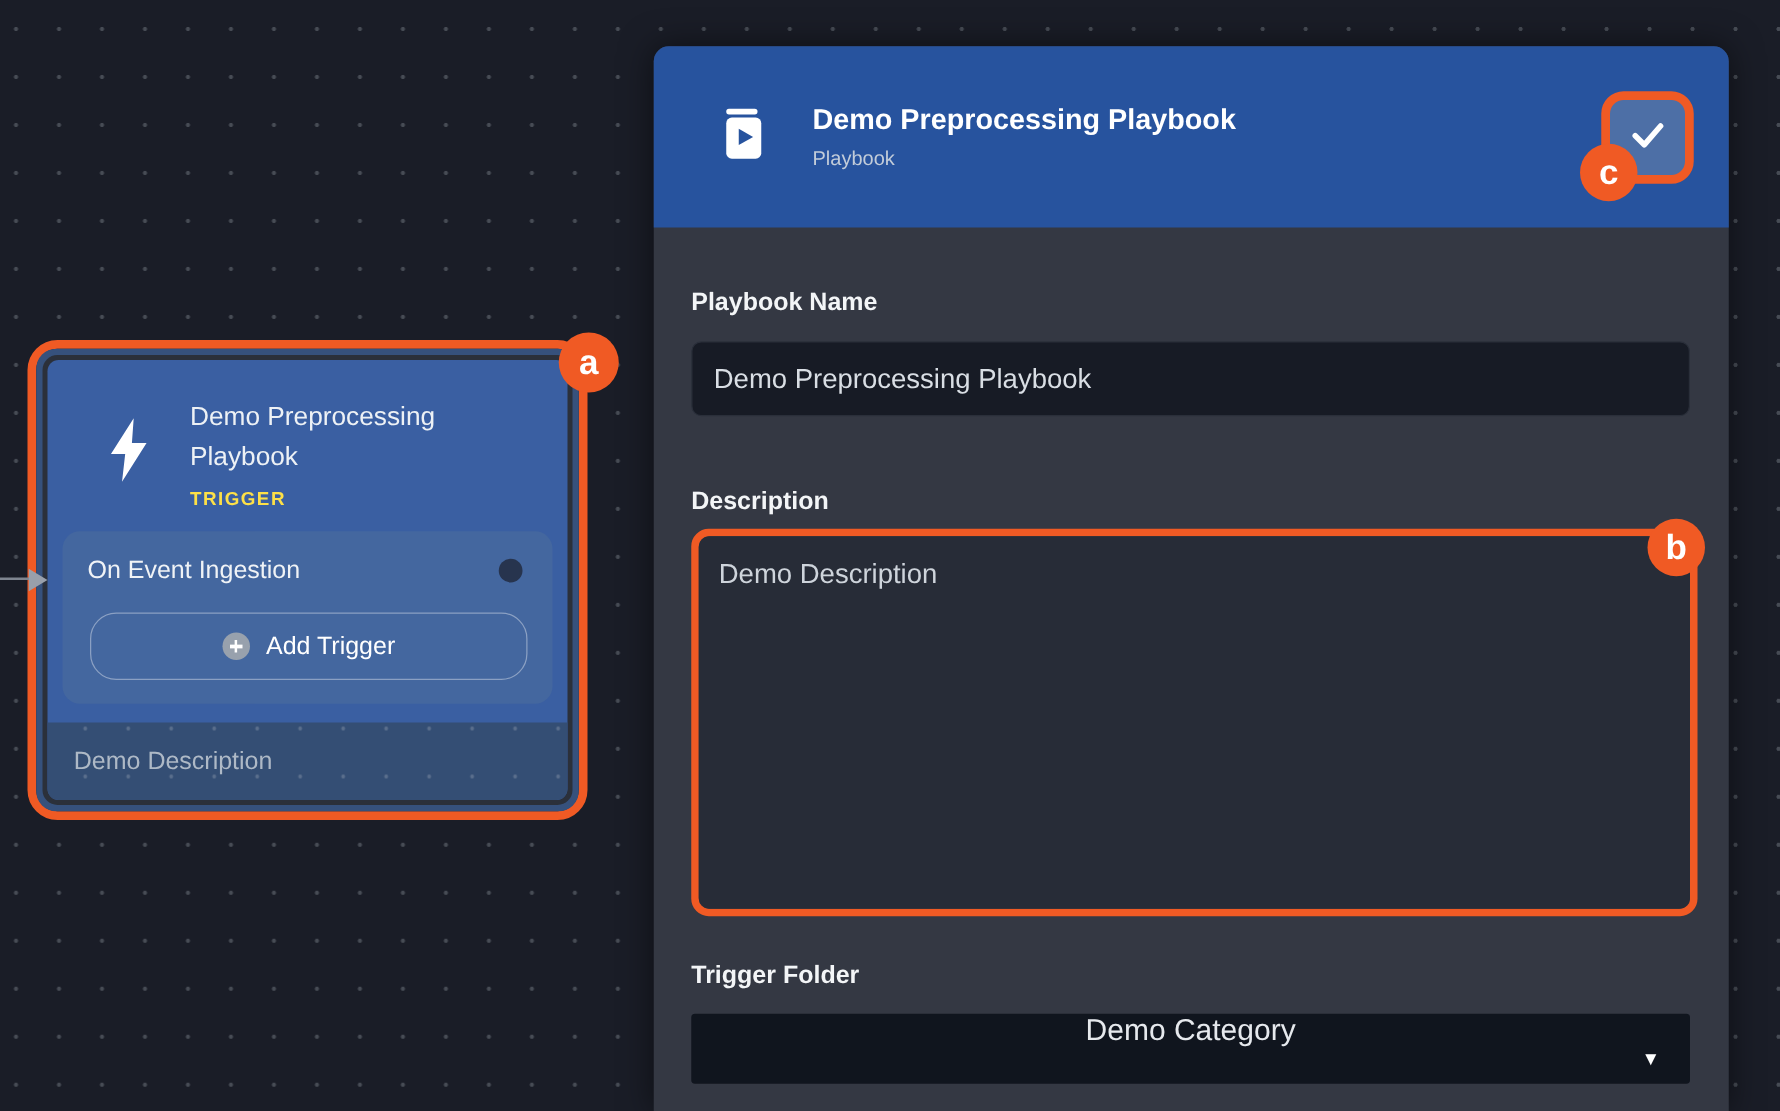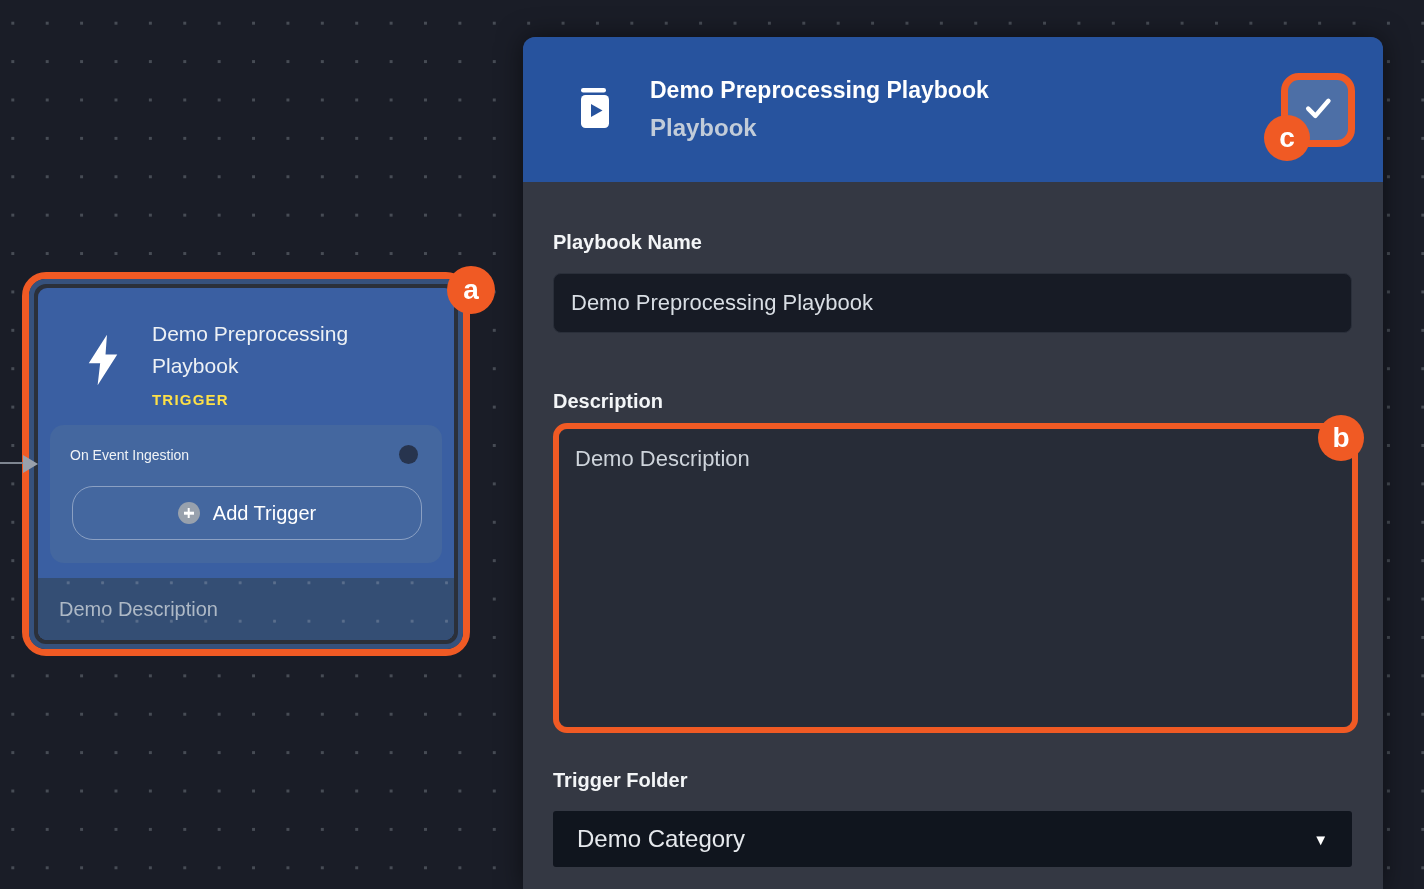--- a/index.html
+++ b/index.html
@@ -47,21 +47,21 @@
   .node-head { display:flex; padding:30px 20px 0 46px; }
   .bolt-wrap { width:38px; margin-top:12px; flex:none; color:#fff; }
   .node-head-text { margin-left:30px; }
   .node-title { color:#edf1f5; font-size:21px; line-height:32px; font-weight:400; max-width:230px; }
   .node-type { margin-top:9px; color:#fde047; font-size:15px; font-weight:bold; letter-spacing:1.2px; }
   .trigger-box {
     margin:17px 12px 0 12px; background:#44679f; border-radius:14px;
     padding:20px 18px 28px 20px; height:138px; flex:none;
   }
   .trigger-row { display:flex; align-items:center; }
-  .trigger-row-label { color:#f0f3f6; font-size:14px; }
+  .trigger-row-label { color:#f0f3f6; font-size:20px; }
   .trigger-dot { margin-left:auto; margin-right:6px; width:19px; height:19px; border-radius:50%; background:#27344e; }
   .add-trigger-btn {
     margin:22px auto 0 auto; width:350px; height:54px; border-radius:21px;
     border:1px solid rgba(255,255,255,0.38); background:transparent;
     display:flex; align-items:center; justify-content:center; gap:13px;
     color:#fff; font-size:20px; cursor:pointer; font-family:inherit;
   }
   .plus-circle {
     width:22px; height:22px; border-radius:50%; background:#98a1ad; position:relative; flex:none;
   }
@@ -84,21 +84,21 @@
     background:#343843; border-radius:12px 12px 0 0; z-index:20;
     box-shadow:0 0 26px rgba(0,0,0,.5);
   }
   .panel-head {
     height:145px; background:#27539e; border-radius:12px 12px 0 0;
     display:flex; align-items:center; padding:0 28px 0 55px;
   }
   .panel-head-icon { flex:none; }
   .panel-head-text { margin-left:38px; }
   .panel-title { color:#fff; font-weight:bold; font-size:23px; }
-  .panel-subtitle { margin-top:10px; color:#c2ccd9; font-size:24px;font-weight:bold; }
+  .panel-subtitle { margin-top:10px; color:#c2ccd9; font-size:16px; }
   .confirm-btn {
     position:relative; margin-left:auto; width:74px; height:74px;
     background:#4d6fa6; border:7px solid #f05a24; border-radius:18px;
     display:flex; align-items:center; justify-content:center; cursor:pointer; padding:0;
   }
   .confirm-btn .annot-badge { width:46px; height:46px; left:-24px; bottom:-21px; top:auto; }
 
   .panel-body { padding:49px 31px 0 30px; }
   .field-label { color:#f3f5f7; font-weight:bold; font-size:20px; }
   .name-input {
@@ -113,21 +113,21 @@
   }
   .desc-annot .annot-badge { width:46px; height:46px; right:-12px; top:-14px; }
   .desc-textarea {
     width:100%; height:100%; background:#272c37; border:none; border-radius:9px;
     resize:none; color:#ced4db; font-size:22px; padding:17px 16px; font-family:inherit;
     display:block; outline:none;
   }
   .folder-label { margin-top:36px; }
   .folder-select {
     margin-top:19px; width:799px; height:56px; background:#10151e; border-radius:3px;
-    display:flex; align-items:center; padding:0 24px; cursor:pointer;
+    display:flex; align-items:center; padding:0 24px; cursor:pointer;flex-direction:column;
   }
   .folder-value { color:#e6e9ed; font-size:24px; }
   .caret-down { margin-left:auto; color:#fff; font-size:15px; }
 </style>
 </head>
 <body>
 
 <div class="stage">
 
   <div class="edge-line"></div>

